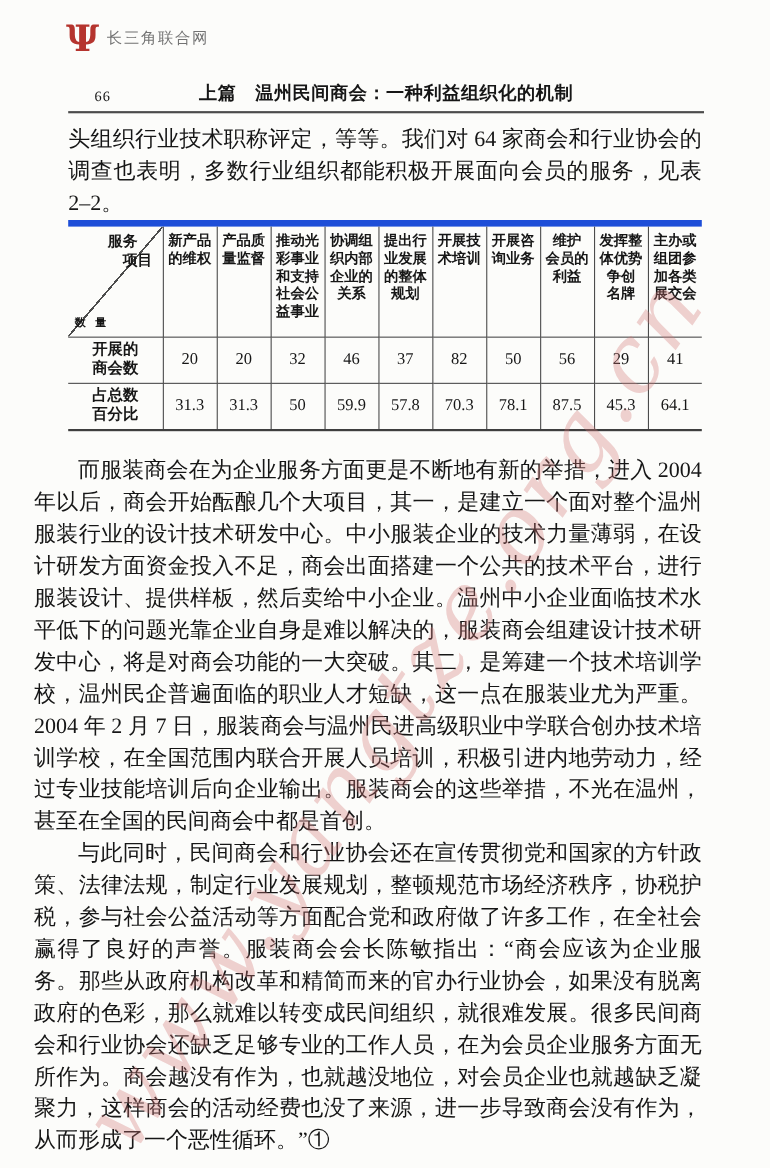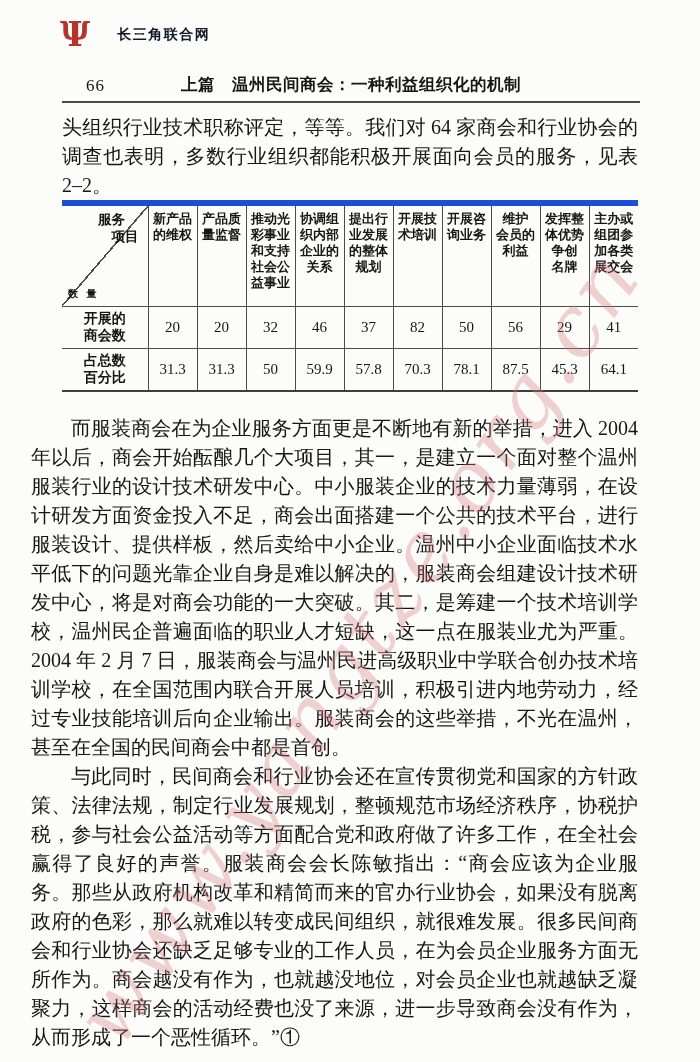--- a/index.html
+++ b/index.html
@@ -18,26 +18,26 @@
     position: absolute; left: 55px; top: 1008px;
     transform: rotate(-56deg); transform-origin: 0 0;
     font-size: 84px; font-style: italic; letter-spacing: 4px;
     font-family: "DejaVu Serif", serif;
     color: rgba(208,118,118,0.33);
     white-space: nowrap; z-index: 6; pointer-events: none;
   }
   
   .brand { position:absolute; left:60px; top:18px; display:flex; align-items:center; gap:7px; z-index:2; }
   .brand-mark { color:#b5342e; font-size:33px; line-height:1; font-weight:bold; font-family:"DejaVu Serif",serif; }
-  .brand-name { font-size:14px; font-weight:bold; letter-spacing:1.5px; color:#0f172a;
-                font-family:"Liberation Sans","DejaVu Sans",sans-serif;margin-left:20px; }
+  .brand-name { font-size:14px; font-weight:normal; letter-spacing:1.5px; color:#737373;
+                font-family:"Liberation Sans","DejaVu Sans",sans-serif; }
   
   .pagehead { position:absolute; left:62px; right:60px; top:70px; height:33px;
               border-bottom:2px solid #4c4c4c; z-index:2; }
-  .pagenum  { position:absolute; left:24px; bottom:5px; font-size:17px; letter-spacing:1px; }
+  .pagenum  { position:absolute; left:24px; bottom:5px; font-size:13px; letter-spacing:1px; }
   .headtitle{ position:absolute; left:0; right:0; bottom:5px; text-align:center;
               font-size:16.5px; font-weight:bold; letter-spacing:0.5px; }
   
   .body { margin:0 62px; font-size:20px; line-height:29px; text-align:justify;
           text-justify:inter-ideograph; z-index:1; position:relative; }
   .intro { margin-top:113px; }
   .indent { text-indent:2em;margin-left:31px; }
   .para2 { margin-top:22px; }
   
   .tcaption { position:relative; margin:16px 62px 5px; height:22px; font-weight:bold; z-index:1; }

